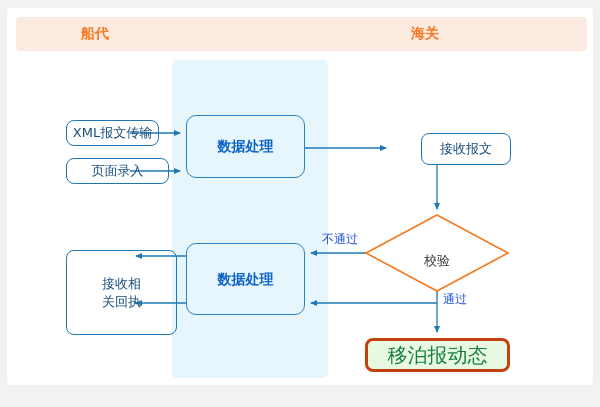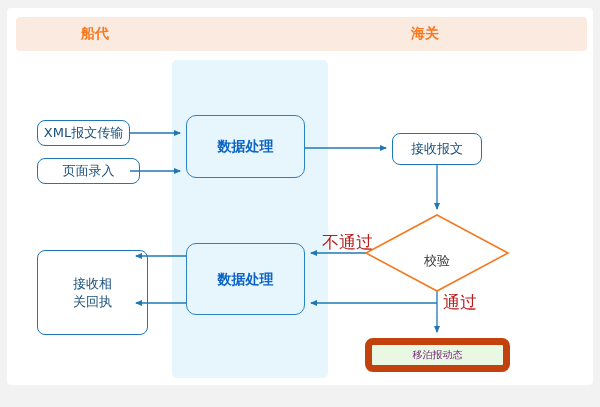--- a/index.html
+++ b/index.html
@@ -72,36 +72,37 @@
     text-align: center;
     font-size: 13px;
     line-height: 1.35;
     white-space: pre-line;
   }
   .node-blue {
     border: 1px solid #1f77b4;
     border-radius: 8px;
     background: transparent;
     color: #1a4f7a;
+    margin-left: 29px;
   }
   .node-proc {
     border: 1px solid #2b82c0;
     border-radius: 10px;
     background: transparent;
     color: #0b63c5;
     font-weight: bold;
     font-size: 14px;
     text-align: center;
   }
   .node-green {
-    border: 7px solid #c2410c;
+    border: 3px solid #c2410c;
     border-radius: 8px;
     background: #e8f8e3;
-    color: #701a75;
-    font-size: 10px;
+    color: #15803d;
+    font-size: 20px;
   }
 
   #node-xml      { left: 37px;  top: 120px; width: 93px;  height: 26px; }
   #node-page     { left: 37px;  top: 158px; width: 103px;  height: 26px; }
   #node-proc1    { left: 186px; top: 115px; width: 119px; height: 63px; }
   #node-receive  { left: 392px; top: 133px; width: 90px;  height: 32px; }
   #node-proc2    { left: 186px; top: 243px; width: 119px; height: 72px; }
   #node-receipt  { left: 37px;  top: 250px; width: 111px;  height: 85px; }
   #node-dynamic  { left: 365px; top: 338px; width: 145px; height: 34px; }
 
@@ -119,22 +120,22 @@
     height: 76px;
     display: flex;
     align-items: center;
     justify-content: center;
     font-size: 13px;
     color: #3b3b3b;
   }
 
   .edge-label {
     position: absolute;
-    font-size: 17px;
-    color: #b91c1c;
+    font-size: 12px;
+    color: #1d4ed8;
     white-space: nowrap;
   }
   #lbl-fail { left: 322px; top: 231px; }
   #lbl-pass { left: 443px; top: 291px; }
 
   svg.wires {
     position: absolute;
     left: 0; top: 0;
     width: 600px;
     height: 407px;

